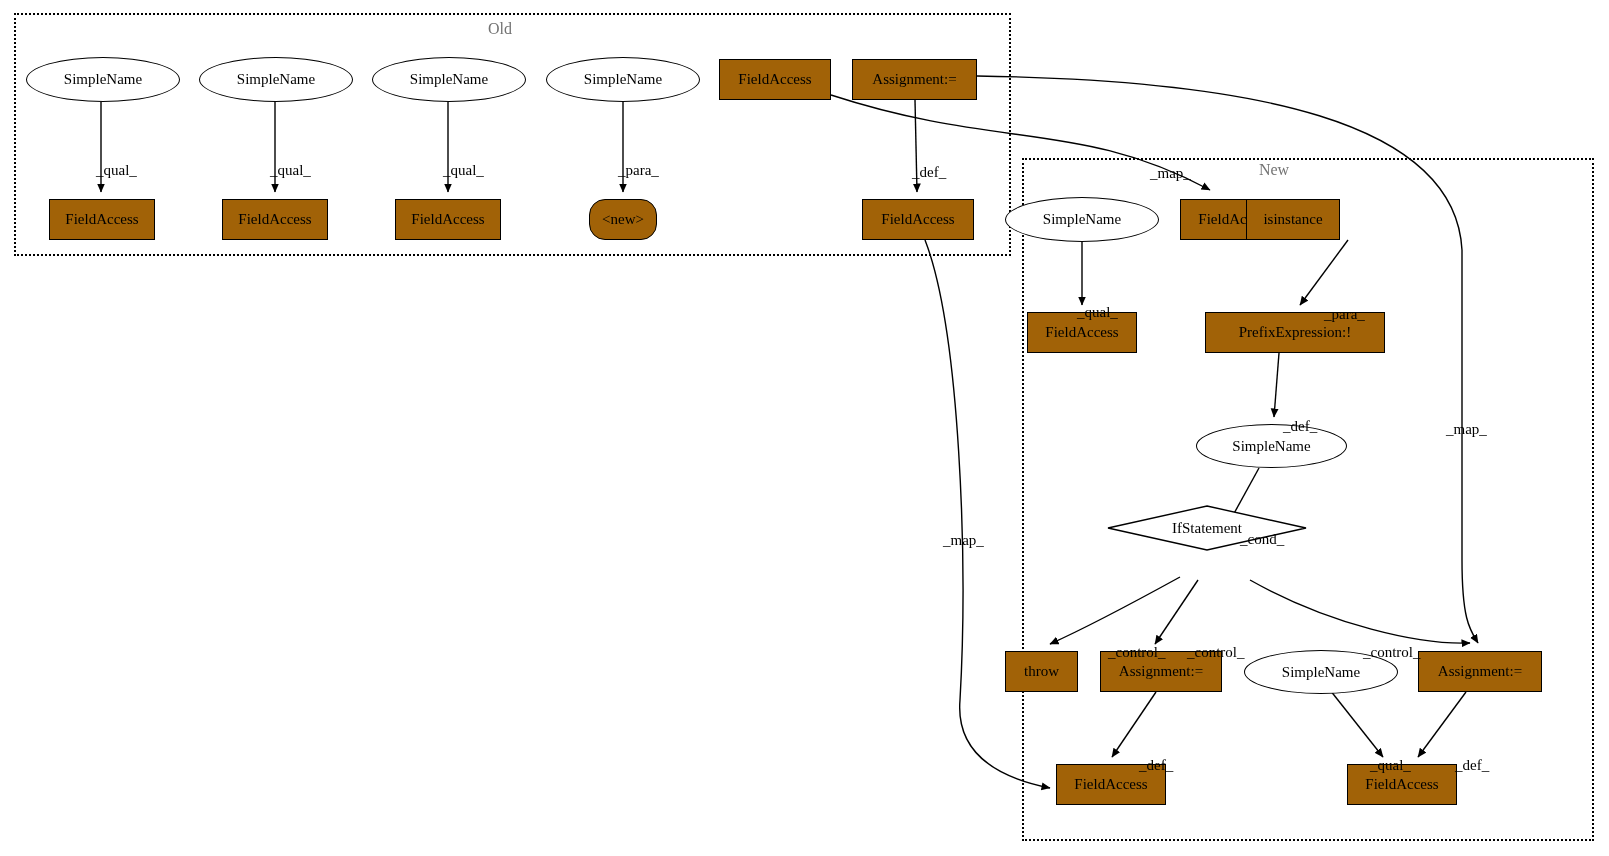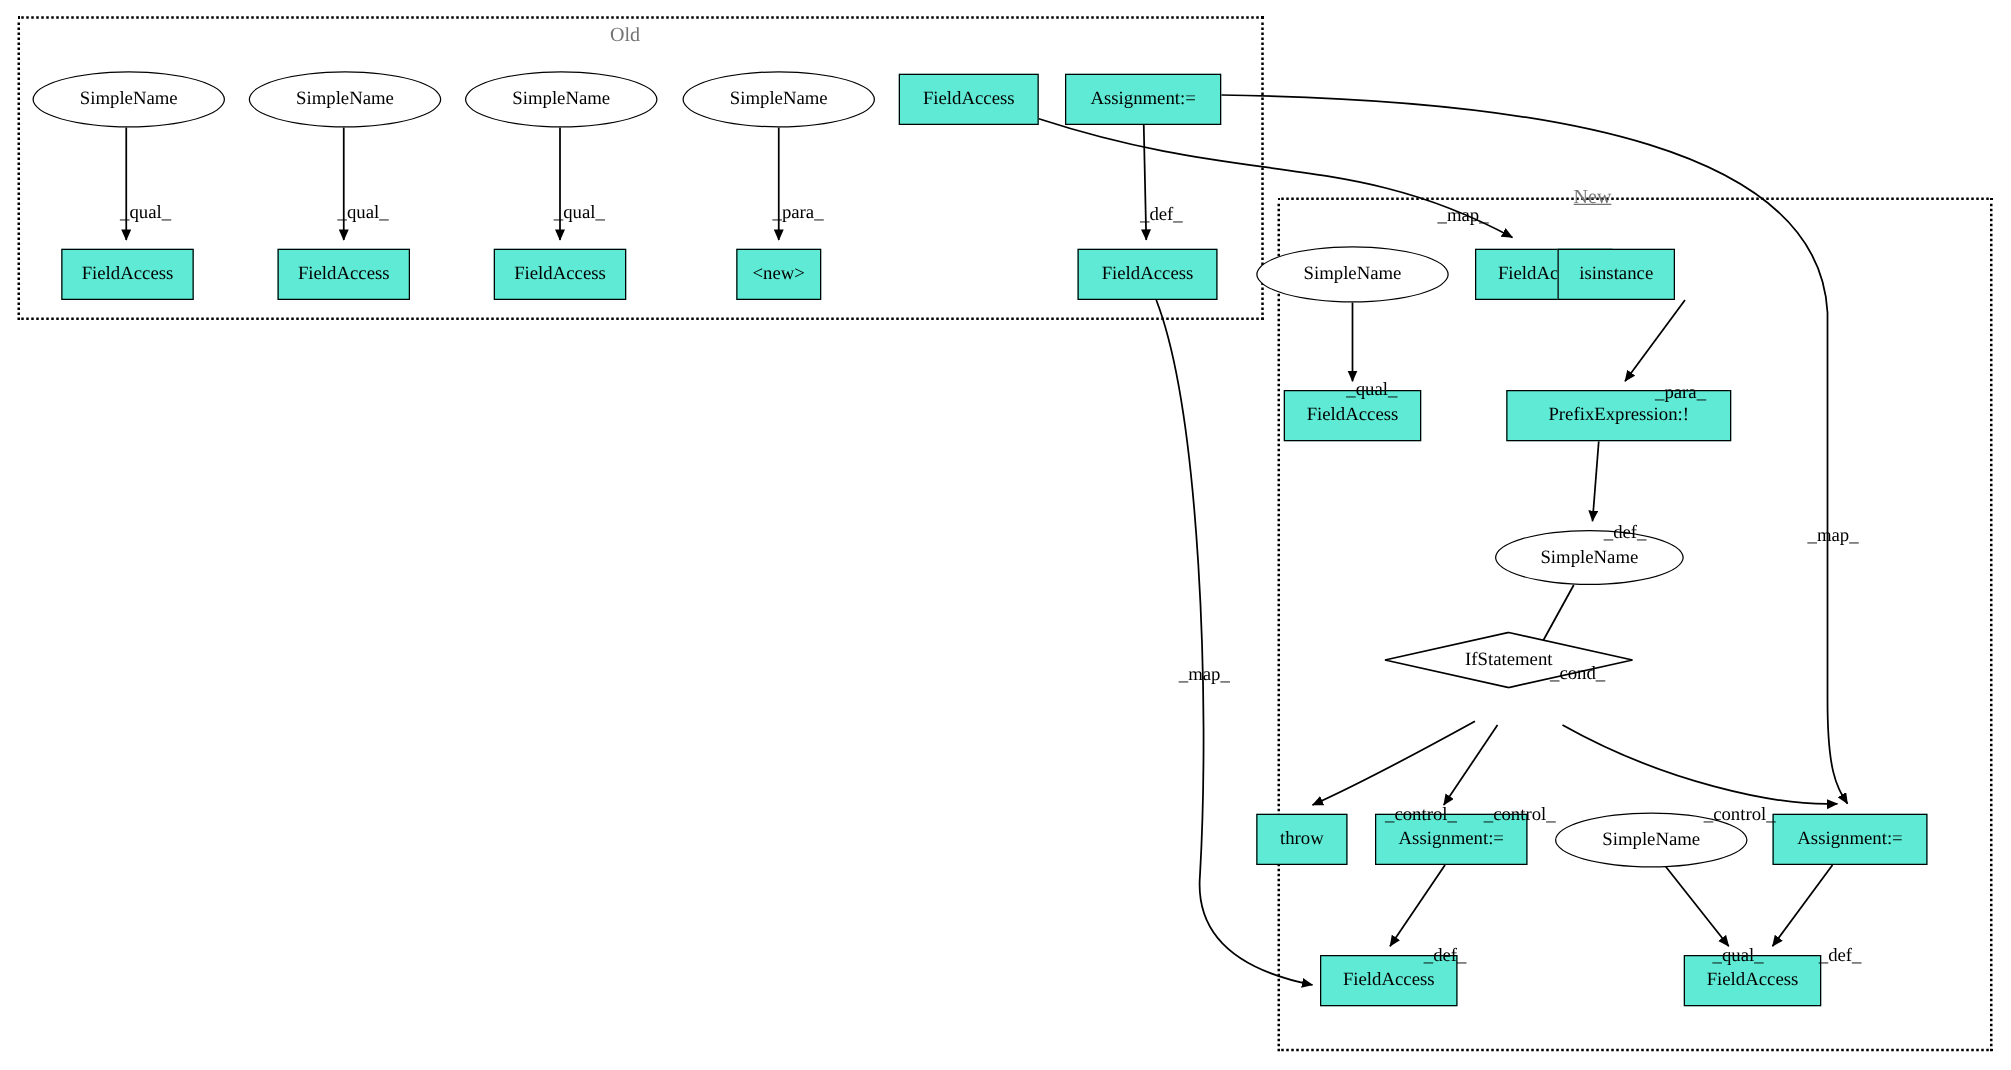--- a/index.html
+++ b/index.html
@@ -3,21 +3,21 @@
 <meta charset="utf-8">
 <title>AST Diff Graph</title>
 <style>
   html,body{margin:0;padding:0;background:#ffffff;}
   body{font-family:"Liberation Serif","DejaVu Serif",serif;}
   #stage{position:relative;width:1609px;height:856px;background:#fff;overflow:hidden;}
   #edge-layer{position:absolute;left:0;top:0;width:1609px;height:856px;}
   .cluster{position:absolute;border:2px dotted #000;box-sizing:border-box;}
   .cluster-label{position:absolute;transform:translateX(-50%);font-size:16px;color:#737373;white-space:nowrap;}
   .node{position:absolute;box-sizing:border-box;display:flex;align-items:center;justify-content:center;color:#000;font-size:15px;white-space:nowrap;}
-  .node.box{border:1.4px solid #000;background:#5eead4;}
+  .node.box{border:1.4px solid #000;background:#a16207;}
   .node.ellipse{border:1.4px solid #000;border-radius:50%;background:#fff;}
   .node.diamond{background:transparent;}
   .node.diamond .dshape{position:absolute;left:0;top:0;width:100%;height:100%;}
   .node.diamond .dlabel{position:relative;z-index:2;}
   .elabel{position:absolute;font-size:15px;color:#000;white-space:nowrap;margin-top:36px;}
 </style>
 </head>
 <body>
 
 <div id="stage">
@@ -47,21 +47,21 @@
         <path d="M1156,692 L1112,757" fill="none" stroke="#000" stroke-width="1.4" marker-end="url(#arrow)"></path>
         <path d="M1330,690 L1383,757" fill="none" stroke="#000" stroke-width="1.4" marker-end="url(#arrow)"></path>
         <path d="M1466,692 L1418,757" fill="none" stroke="#000" stroke-width="1.4" marker-end="url(#arrow)"></path>
       </g>
   </svg>
 
   <div id="clusters">
       <div class="cluster" style="left: 14px; top: 13px; width: 997px; height: 243px;"></div>
       <div class="cluster-label" style="left: 500px; top: 20px;">Old</div>
       <div class="cluster" style="left: 1022px; top: 158px; width: 572px; height: 683px;"></div>
-      <div class="cluster-label" style="left: 1274px; top: 149px; text-decoration: underline;">New</div>
+      <div class="cluster-label" style="left: 1274px; top: 161px;">New</div>
     </div>
   <div id="nodes">
       <div class="node ellipse" style="left: 26px; top: 57px; width: 154px; height: 45px;">
         <span>SimpleName</span>
       </div>
       <div class="node ellipse" style="left: 199px; top: 57px; width: 154px; height: 45px;">
         <span>SimpleName</span>
       </div>
       <div class="node ellipse" style="left: 372px; top: 57px; width: 154px; height: 45px;">
         <span>SimpleName</span>
@@ -71,21 +71,21 @@
       </div>
       <div class="node box" style="left: 49px; top: 199px; width: 106px; height: 41px;">
         <span>FieldAccess</span>
       </div>
       <div class="node box" style="left: 222px; top: 199px; width: 106px; height: 41px;">
         <span>FieldAccess</span>
       </div>
       <div class="node box" style="left: 395px; top: 199px; width: 106px; height: 41px;">
         <span>FieldAccess</span>
       </div>
-      <div class="node box" style="left: 589px; top: 199px; width: 68px; height: 41px;">
+      <div class="node box" style="left: 589px; top: 199px; width: 68px; height: 41px; border-radius: 16px;">
         <span>&lt;new&gt;</span>
       </div>
       <div class="node box" style="left: 719px; top: 59px; width: 112px; height: 41px;">
         <span>FieldAccess</span>
       </div>
       <div class="node box" style="left: 852px; top: 59px; width: 125px; height: 41px;">
         <span>Assignment:=</span>
       </div>
       <div class="node box" style="left: 862px; top: 199px; width: 112px; height: 41px;">
         <span>FieldAccess</span>

